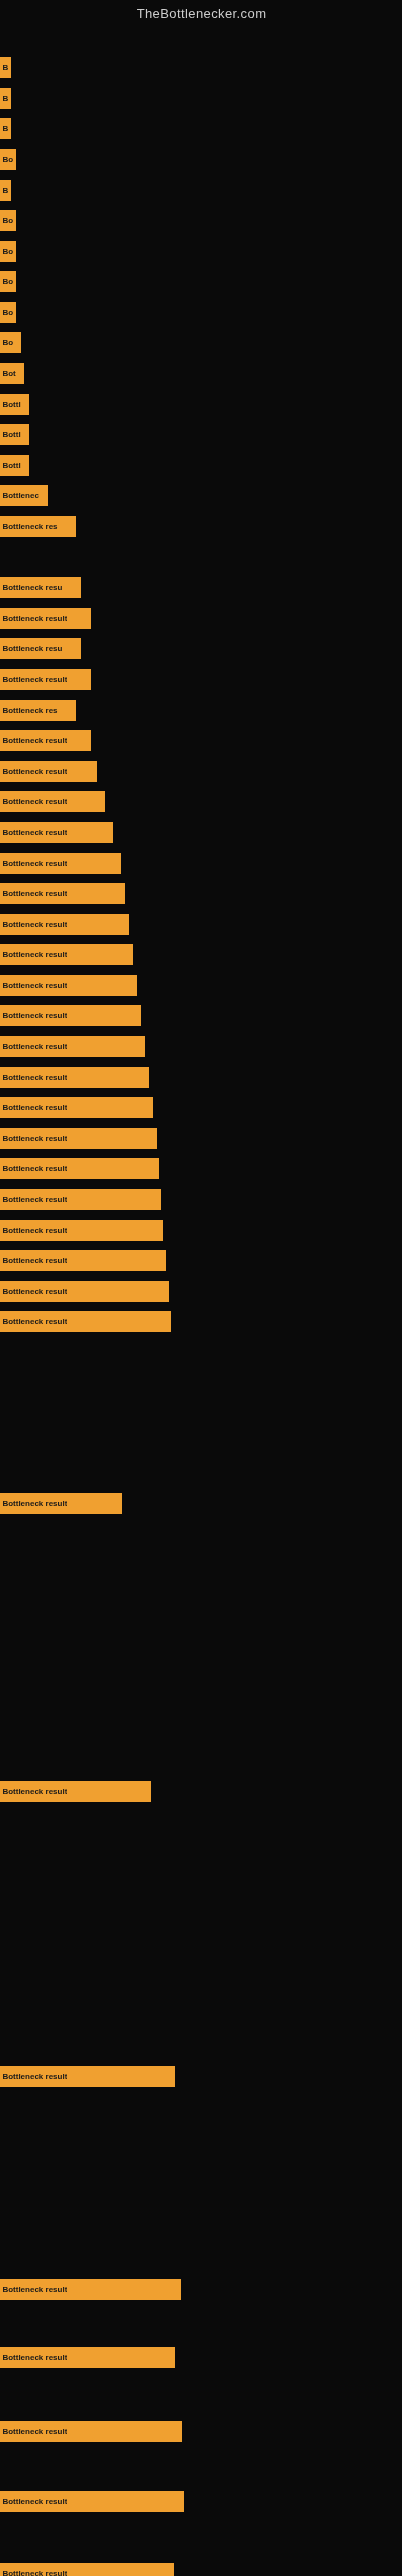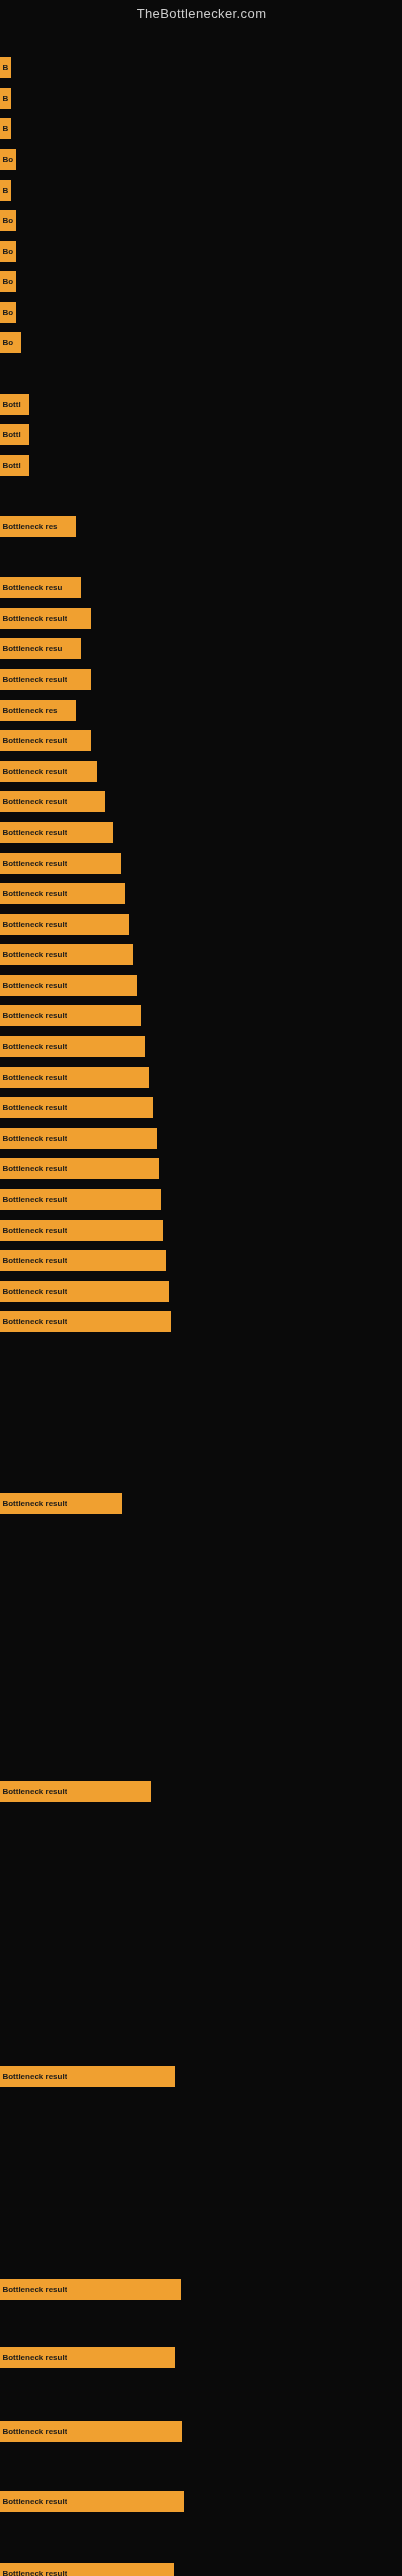--- a/index.html
+++ b/index.html
@@ -74,35 +74,45 @@
     <div style="position: absolute; top: 273px; left: 0px; width: 403px; height: 29px; display: flex; align-items: center;">
       <div style="background-color: rgb(240, 160, 48); height: 21px; width: 16px; display: flex; align-items: center; padding-left: 2.4px; min-width: 3.2px;">
         <span style="color: rgb(26, 26, 26); font-size: 8px; font-weight: bold; white-space: nowrap; overflow: hidden;">Bo</span>
       </div>
     </div>
     <div style="position: absolute; top: 303px; left: 0px; width: 403px; height: 29px; display: flex; align-items: center;">
       <div style="background-color: rgb(240, 160, 48); height: 21px; width: 21px; display: flex; align-items: center; padding-left: 2.4px; min-width: 3.2px;">
         <span style="color: rgb(26, 26, 26); font-size: 8px; font-weight: bold; white-space: nowrap; overflow: hidden;">Bo</span>
       </div>
     </div>
+    <div style="position: absolute; top: 334px; left: 0px; width: 403px; height: 29px; display: flex; align-items: center;">
+      <div style="background-color: rgb(240, 160, 48); height: 21px; width: 24px; display: flex; align-items: center; padding-left: 2.4px; min-width: 3.2px;">
+        <span style="color: rgb(26, 26, 26); font-size: 8px; font-weight: bold; white-space: nowrap; overflow: hidden;">Bot</span>
+      </div>
+    </div>
     <div style="position: absolute; top: 365px; left: 0px; width: 403px; height: 29px; display: flex; align-items: center;">
       <div style="background-color: rgb(240, 160, 48); height: 21px; width: 29px; display: flex; align-items: center; padding-left: 2.4px; min-width: 3.2px;">
         <span style="color: rgb(26, 26, 26); font-size: 8px; font-weight: bold; white-space: nowrap; overflow: hidden;">Bottl</span>
       </div>
     </div>
     <div style="position: absolute; top: 395px; left: 0px; width: 403px; height: 29px; display: flex; align-items: center;">
       <div style="background-color: rgb(240, 160, 48); height: 21px; width: 29px; display: flex; align-items: center; padding-left: 2.4px; min-width: 3.2px;">
         <span style="color: rgb(26, 26, 26); font-size: 8px; font-weight: bold; white-space: nowrap; overflow: hidden;">Bottl</span>
       </div>
     </div>
     <div style="position: absolute; top: 426px; left: 0px; width: 403px; height: 29px; display: flex; align-items: center;">
       <div style="background-color: rgb(240, 160, 48); height: 21px; width: 29px; display: flex; align-items: center; padding-left: 2.4px; min-width: 3.2px;">
         <span style="color: rgb(26, 26, 26); font-size: 8px; font-weight: bold; white-space: nowrap; overflow: hidden;">Bottl</span>
       </div>
     </div>
+    <div style="position: absolute; top: 456px; left: 0px; width: 403px; height: 29px; display: flex; align-items: center;">
+      <div style="background-color: rgb(240, 160, 48); height: 21px; width: 48px; display: flex; align-items: center; padding-left: 2.4px; min-width: 3.2px;">
+        <span style="color: rgb(26, 26, 26); font-size: 8px; font-weight: bold; white-space: nowrap; overflow: hidden;">Bottlenec</span>
+      </div>
+    </div>
     <div style="position: absolute; top: 487px; left: 0px; width: 403px; height: 29px; display: flex; align-items: center;">
       <div style="background-color: rgb(240, 160, 48); height: 21px; width: 76px; display: flex; align-items: center; padding-left: 2.4px; min-width: 3.2px;">
         <span style="color: rgb(26, 26, 26); font-size: 8px; font-weight: bold; white-space: nowrap; overflow: hidden;">Bottleneck res</span>
       </div>
     </div>
     <div style="position: absolute; top: 548px; left: 0px; width: 403px; height: 29px; display: flex; align-items: center;">
       <div style="background-color: rgb(240, 160, 48); height: 21px; width: 81px; display: flex; align-items: center; padding-left: 2.4px; min-width: 3.2px;">
         <span style="color: rgb(26, 26, 26); font-size: 8px; font-weight: bold; white-space: nowrap; overflow: hidden;">Bottleneck resu</span>
       </div>
     </div>

